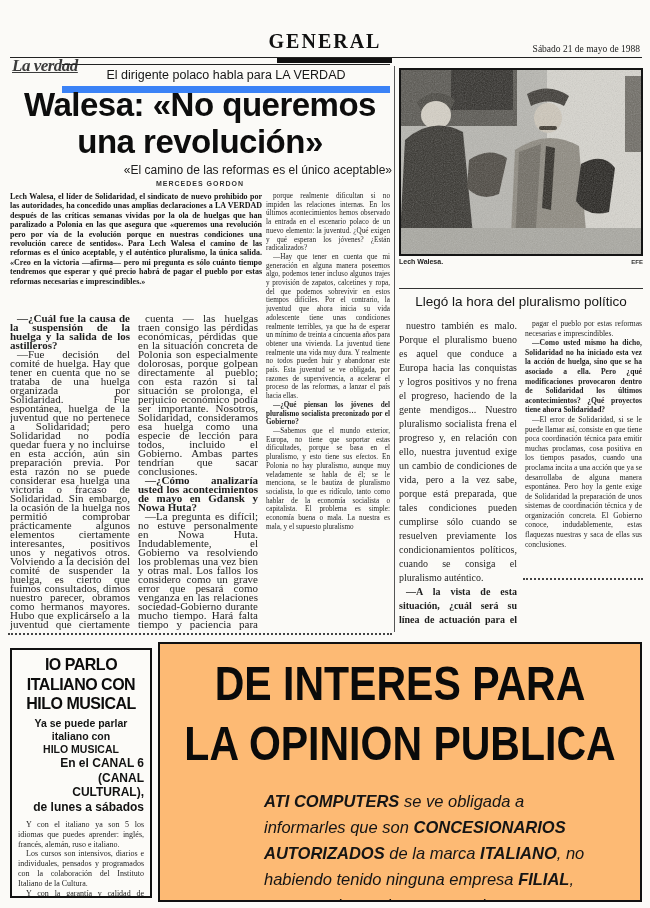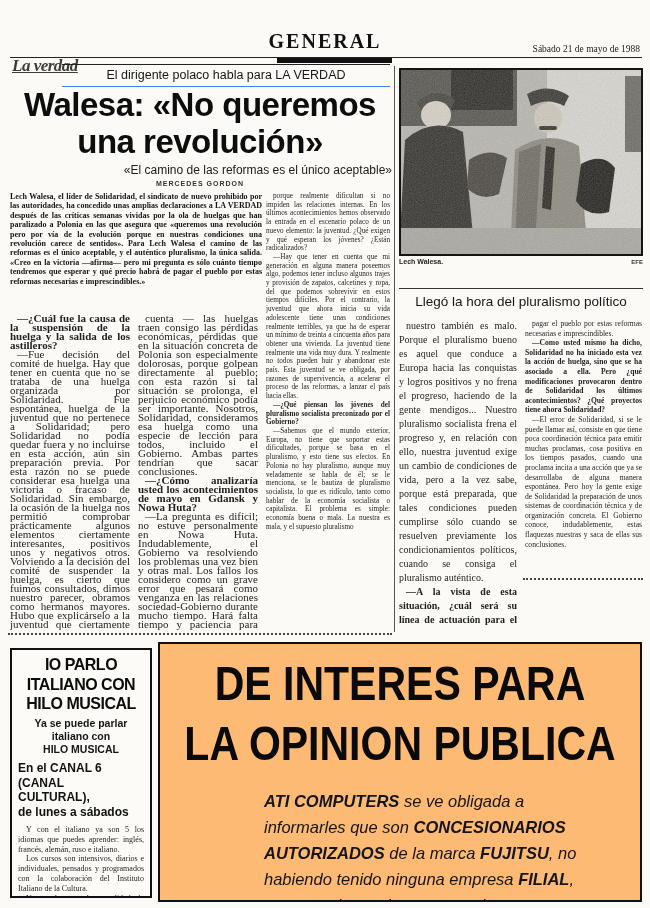--- a/index.html
+++ b/index.html
@@ -15,21 +15,21 @@
   .masthead-rule{left:10px;top:57px;width:632px;border-top:1.5px solid #222;}
   .masthead-bar{left:277px;top:58px;width:115px;height:5px;background:#111;}
   .logo{left:12px;top:36px;font-family:"Liberation Serif",serif;font-style:italic;font-weight:bold;
         font-size:17px;color:#3c3c3c;letter-spacing:-.5px;text-decoration:underline;margin-top:20px;}
   .section-title{left:0;top:30px;width:650px;text-align:center;
         font-family:"Liberation Serif",serif;font-weight:bold;font-size:20px;letter-spacing:2px;color:#111;}
   .issue-date{right:10px;top:44px;font-size:9.5px;color:#222;font-family:"Liberation Serif",serif;}
 
   
   .kicker{left:62px;top:64px;width:328px;padding:3px 0 4px 0;text-align:center;
-        border-top:1.5px solid #222;border-bottom:1px solid #3b82f6;
+        border-top:1.5px solid #222;border-bottom:7px solid #3b82f6;
         font-family:"Liberation Sans",sans-serif;font-size:12.5px;color:#161616;}
   .headline{left:8px;top:86px;width:384px;text-align:center;
         font-family:"Liberation Sans",sans-serif;font-weight:bold;font-size:33px;line-height:37px;
         letter-spacing:-.5px;color:#0d0d0d;}
   .subtitle{left:8px;top:163px;width:384px;text-align:right;
         font-family:"Liberation Sans",sans-serif;font-size:12px;color:#202020;}
   .byline{left:8px;top:180px;width:384px;text-align:center;
         font-family:"Liberation Sans",sans-serif;font-weight:bold;font-size:7px;letter-spacing:1px;color:#333;}
 
   
@@ -57,22 +57,22 @@
   .section-subhead{left:399px;top:294px;width:244px;text-align:center;
         font-family:"Liberation Sans",sans-serif;font-size:13.5px;color:#151515;}
 
   
   .ad-italian{left:10px;top:648px;width:142px;height:250px;background:#fcfbf8;
         border:2px solid #111;box-sizing:border-box;padding:5px 6px;overflow:hidden;}
   .ad-italian .title{font-family:"Liberation Sans",sans-serif;font-weight:bold;font-size:16px;line-height:18px;
         text-align:center;letter-spacing:-.5px;transform:scaleY(1.08);transform-origin:top;color:#0c0c0c;white-space:pre-line;}
   .ad-italian .lead1{margin-top:8px;font-family:"Liberation Sans",sans-serif;font-weight:bold;font-size:10.5px;line-height:13px;
         text-align:center;color:#141414;white-space:pre-line;}
-  .ad-italian .lead2{margin-top:5px;font-family:"Liberation Sans",sans-serif;font-weight:bold;font-size:12px;line-height:14.5px;
-        text-align:left;color:#111;white-space:pre-line;}
+  .ad-italian .lead2{font-family:"Liberation Sans",sans-serif;font-weight:bold;font-size:12px;line-height:14.5px;
+        text-align:right;color:#111;white-space:pre-line;}
   .ad-italian .small{margin-top:6px;font-size:8px;line-height:9.8px;color:#1d1d1d;}
   .ad-italian .small p{margin:0;text-align:justify;text-indent:8px;}
 
   
   .ad-ati{left:158px;top:642px;width:484px;height:260px;background:#fdba74;
         border:2.5px solid #111;box-sizing:border-box;padding:10px 12px;overflow:hidden;}
   .ad-ati .big{font-family:"Liberation Sans",sans-serif;font-weight:bold;font-size:41px;line-height:52px;
         text-align:center;letter-spacing:0;color:#0a0a0a;transform:scaleY(1.15);transform-origin:top;white-space:pre-line;}
   .ad-ati .body{margin:30px 22px 0 92px;font-family:"Liberation Sans",sans-serif;font-style:italic;
         font-size:16.5px;line-height:26px;text-align:left;color:#151515;}
@@ -174,14 +174,14 @@
       <p>Y con el italiano ya son 5 los idiomas que puedes aprender: inglés, francés, alemán, ruso e italiano.</p>
       <p>Los cursos son intensivos, diarios e individuales, pensados y programados con la colaboración del Instituto Italiano de la Cultura.</p>
       <p>Y con la garantía y calidad de COSESA.</p>
     </div>
 
 </div>
 
 <div class="abs ad-ati">
   <div class="big" style="white-space: pre-line;">DE INTERES PARA
 LA OPINION PUBLICA</div>
-  <div class="body"><span class="b">ATI COMPUTERS</span><span> se ve obligada a informarles que son </span><span class="b">CONCESIONARIOS AUTORIZADOS</span><span> de la marca </span><span class="b">FUJITSU</span><span>, no habiendo tenido ninguna empresa </span><span class="b">FILIAL</span><span>, tanto en el pasado como en el presente.</span></div>
+  <div class="body"><span class="b">ATI COMPUTERS</span><span> se ve obligada a informarles que son </span><span class="b">CONCESIONARIOS AUTORIZADOS</span><span> de la marca </span><span class="b">ITALIANO</span><span>, no habiendo tenido ninguna empresa </span><span class="b">FILIAL</span><span>, tanto en el pasado como en el presente.</span></div>
 </div>
 
 </body></html>

